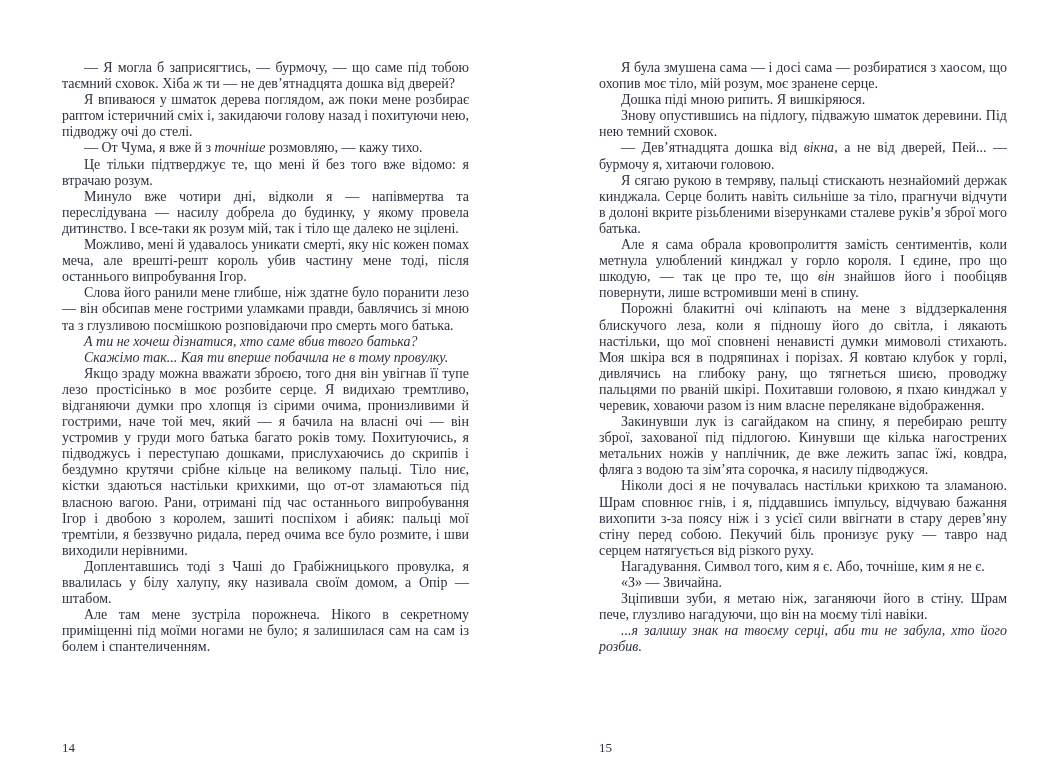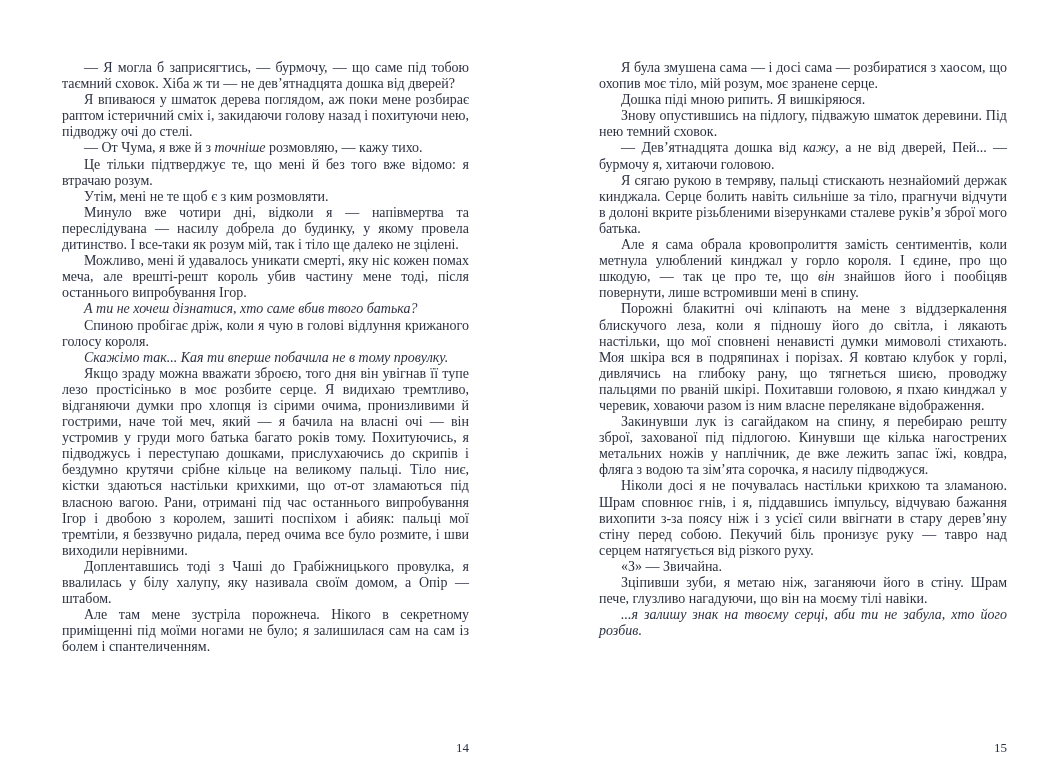--- a/index.html
+++ b/index.html
@@ -40,60 +40,60 @@
   .text-block p.italic,
   .text-block em {
     font-style: italic;
     font-weight: normal;
   }
   .page-number {
     position: absolute;
     bottom: 13px;
     left: 0;
     right: 0;
-    text-align: right;
+    text-align: left;
     font-size: 13px;
     color: #2b3140;
   }
 </style>
 </head>
 <body>
 
 <div class="spread">
 
   <div class="page page-left">
     <div class="text-block">
         <p><span>— Я могла б заприсягтись, — бурмочу, — що саме під тобою таємний сховок. Хіба ж ти — не дев’ятнадцята дошка від дверей?</span></p>
         <p><span>Я впиваюся у шматок дерева поглядом, аж поки мене розбирає раптом істеричний сміх і, закидаючи голову назад і похитуючи нею, підводжу очі до стелі.</span></p>
         <p><span>— От Чума, я вже й з </span><em>точніше</em><span> розмовляю, — кажу тихо.</span></p>
         <p><span>Це тільки підтверджує те, що мені й без того вже відомо: я втрачаю розум.</span></p>
-        <p><span>Утім, мені не те щоб є з ким розмовляти.</span></p>
         <p><span>Минуло вже чотири дні, відколи я — напівмертва та переслідувана — насилу добрела до будинку, у якому провела дитинство. І все-таки як розум мій, так і тіло ще далеко не зцілені.</span></p>
         <p><span>Можливо, мені й удавалось уникати смерті, яку ніс кожен помах меча, але врешті-решт король убив частину мене тоді, після останнього випробування Ігор.</span></p>
+        <p><span>Слова його ранили мене глибше, ніж здатне було поранити лезо — він обсипав мене гострими уламками правди, бавлячись зі мною та з глузливою посмішкою розповідаючи про смерть мого батька.</span></p>
         <p class="italic"><em>А ти не хочеш дізнатися, хто саме вбив твого батька?</em></p>
-        <p><span>Спиною пробігає дріж, коли я чую в голові відлуння крижаного голосу короля.</span></p>
         <p class="italic"><em>Скажімо так... Кая ти вперше побачила не в тому провулку.</em></p>
         <p><span>Якщо зраду можна вважати зброєю, того дня він увігнав її тупе лезо простісінько в моє розбите серце. Я видихаю тремтливо, відганяючи думки про хлопця із сірими очима, пронизливими й гострими, наче той меч, який — я бачила на власні очі — він устромив у груди мого батька багато років тому. Похитуючись, я підводжусь і переступаю дошками, прислухаючись до скрипів і бездумно крутячи срібне кільце на великому пальці. Тіло ниє, кістки здаються настільки крихкими, що от-от зламаються під власною вагою. Рани, отримані під час останнього випробування Ігор і двобою з королем, зашиті поспіхом і абияк: пальці мої тремтіли, я беззвучно ридала, перед очима все було розмите, і шви виходили нерівними.</span></p>
         <p><span>Доплентавшись тоді з Чаші до Грабіжницького провулка, я ввалилась у білу халупу, яку називала своїм домом, а Опір — штабом.</span></p>
         <p><span>Але там мене зустріла порожнеча. Нікого в секретному приміщенні під моїми ногами не було; я залишилася сам на сам із болем і спантеличенням.</span></p>
       </div>
     <div class="page-number">14</div>
   </div>
 
   <div class="page page-right">
     <div class="text-block">
         <p><span>Я була змушена сама — і досі сама — розбиратися з хаосом, що охопив моє тіло, мій розум, моє зранене серце.</span></p>
         <p><span>Дошка піді мною рипить. Я вишкіряюся.</span></p>
         <p><span>Знову опустившись на підлогу, підважую шматок деревини. Під нею темний сховок.</span></p>
-        <p><span>— Дев’ятнадцята дошка від </span><em>кажу</em><span>, а не від дверей, Пей... — бурмочу я, хитаючи головою.</span></p>
+        <p><span>— Дев’ятнадцята дошка від </span><em>вікна</em><span>, а не від дверей, Пей... — бурмочу я, хитаючи головою.</span></p>
         <p><span>Я сягаю рукою в темряву, пальці стискають незнайомий держак кинджала. Серце болить навіть сильніше за тіло, прагнучи відчути в долоні вкрите різьбленими візерунками сталеве руків’я зброї мого батька.</span></p>
         <p><span>Але я сама обрала кровопролиття замість сентиментів, коли метнула улюблений кинджал у горло короля. І єдине, про що шкодую, — так це про те, що </span><em>він</em><span> знайшов його і пообіцяв повернути, лише встромивши мені в спину.</span></p>
         <p><span>Порожні блакитні очі кліпають на мене з віддзеркалення блискучого леза, коли я підношу його до світла, і лякають настільки, що мої сповнені ненависті думки мимоволі стихають. Моя шкіра вся в подряпинах і порізах. Я ковтаю клубок у горлі, дивлячись на глибоку рану, що тягнеться шиєю, проводжу пальцями по рваній шкірі. Похитавши головою, я пхаю кинджал у черевик, ховаючи разом із ним власне перелякане відображення.</span></p>
         <p><span>Закинувши лук із сагайдаком на спину, я перебираю решту зброї, захованої під підлогою. Кинувши ще кілька нагострених метальних ножів у наплічник, де вже лежить запас їжі, ковдра, фляга з водою та зім’ята сорочка, я насилу підводжуся.</span></p>
         <p><span>Ніколи досі я не почувалась настільки крихкою та зламаною. Шрам сповнює гнів, і я, піддавшись імпульсу, відчуваю бажання вихопити з-за поясу ніж і з усієї сили ввігнати в стару дерев’яну стіну перед собою. Пекучий біль пронизує руку — тавро над серцем натягується від різкого руху.</span></p>
+        <p><span>Нагадування. Символ того, ким я є. Або, точніше, ким я не є.</span></p>
         <p><span>«З» — Звичайна.</span></p>
         <p><span>Зціпивши зуби, я метаю ніж, заганяючи його в стіну. Шрам пече, глузливо нагадуючи, що він на моєму тілі навіки.</span></p>
         <p class="italic"><em>...я залишу знак на твоєму серці, аби ти не забула, хто його розбив.</em></p>
       </div>
     <div class="page-number">15</div>
   </div>
 
 </div>
 
 </body></html>

